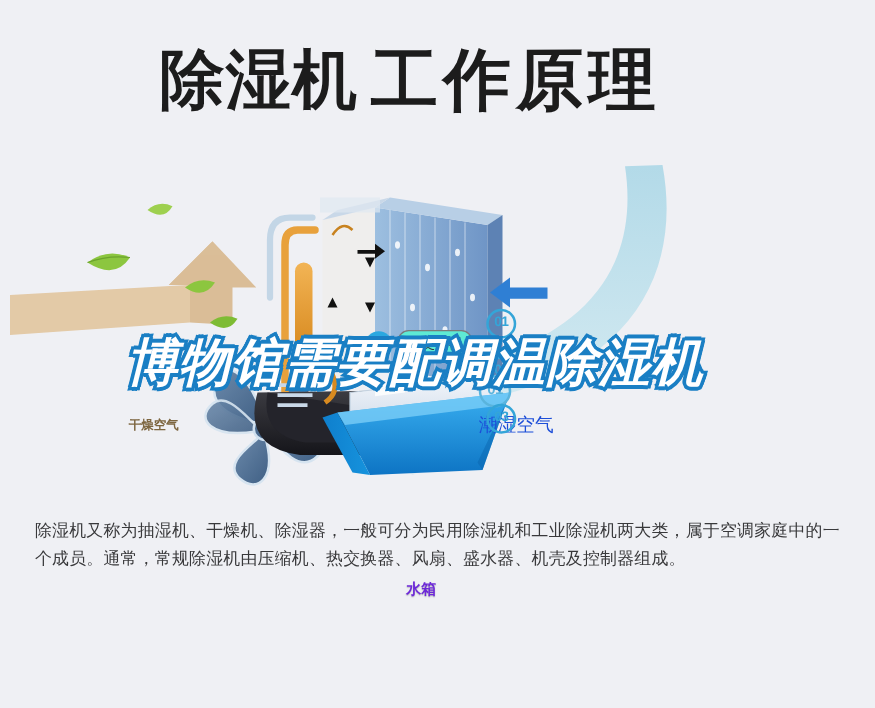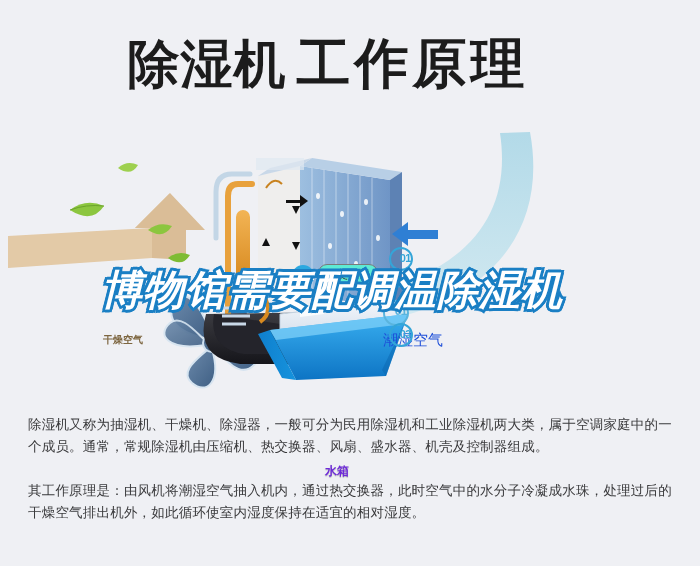--- a/index.html
+++ b/index.html
@@ -60,21 +60,21 @@
   .num-badge {
     position: absolute;
     width: 22px;
     height: 22px;
     border-radius: 50%;
     background: #2ba8e0;
     color: #ffffff;
     font-size: 12px;
     font-weight: bold;
     line-height: 22px;
-    text-align: right;
+    text-align: center;
     letter-spacing: -0.5px;
   }
 
   #label-dry {
     left: 103px;
     top: 215px;
     font-size: 10px;
     color: #7d6640;
   }
   #badge-03-dry { left: 110px; top: 158px; }
@@ -396,14 +396,13 @@
   </div>
   <div class="step-row">
     <div class="num-badge">03</div>
   </div>
 </div>
 
 <div id="overlay-headline">博物馆需要配调温除湿机</div>
 
 <div id="body-copy">
   <p>除湿机又称为抽湿机、干燥机、除湿器，一般可分为民用除湿机和工业除湿机两大类，属于空调家庭中的一个成员。通常，常规除湿机由压缩机、热交换器、风扇、盛水器、机壳及控制器组成。</p>
-  <p>其工作原理是：由风机将潮湿空气抽入机内，通过热交换器，此时空气中的水分子冷凝成水珠，处理过后的干燥空气排出机外，如此循环使室内湿度保持在适宜的相对湿度。</p>
 </div>
 
 </body></html>

